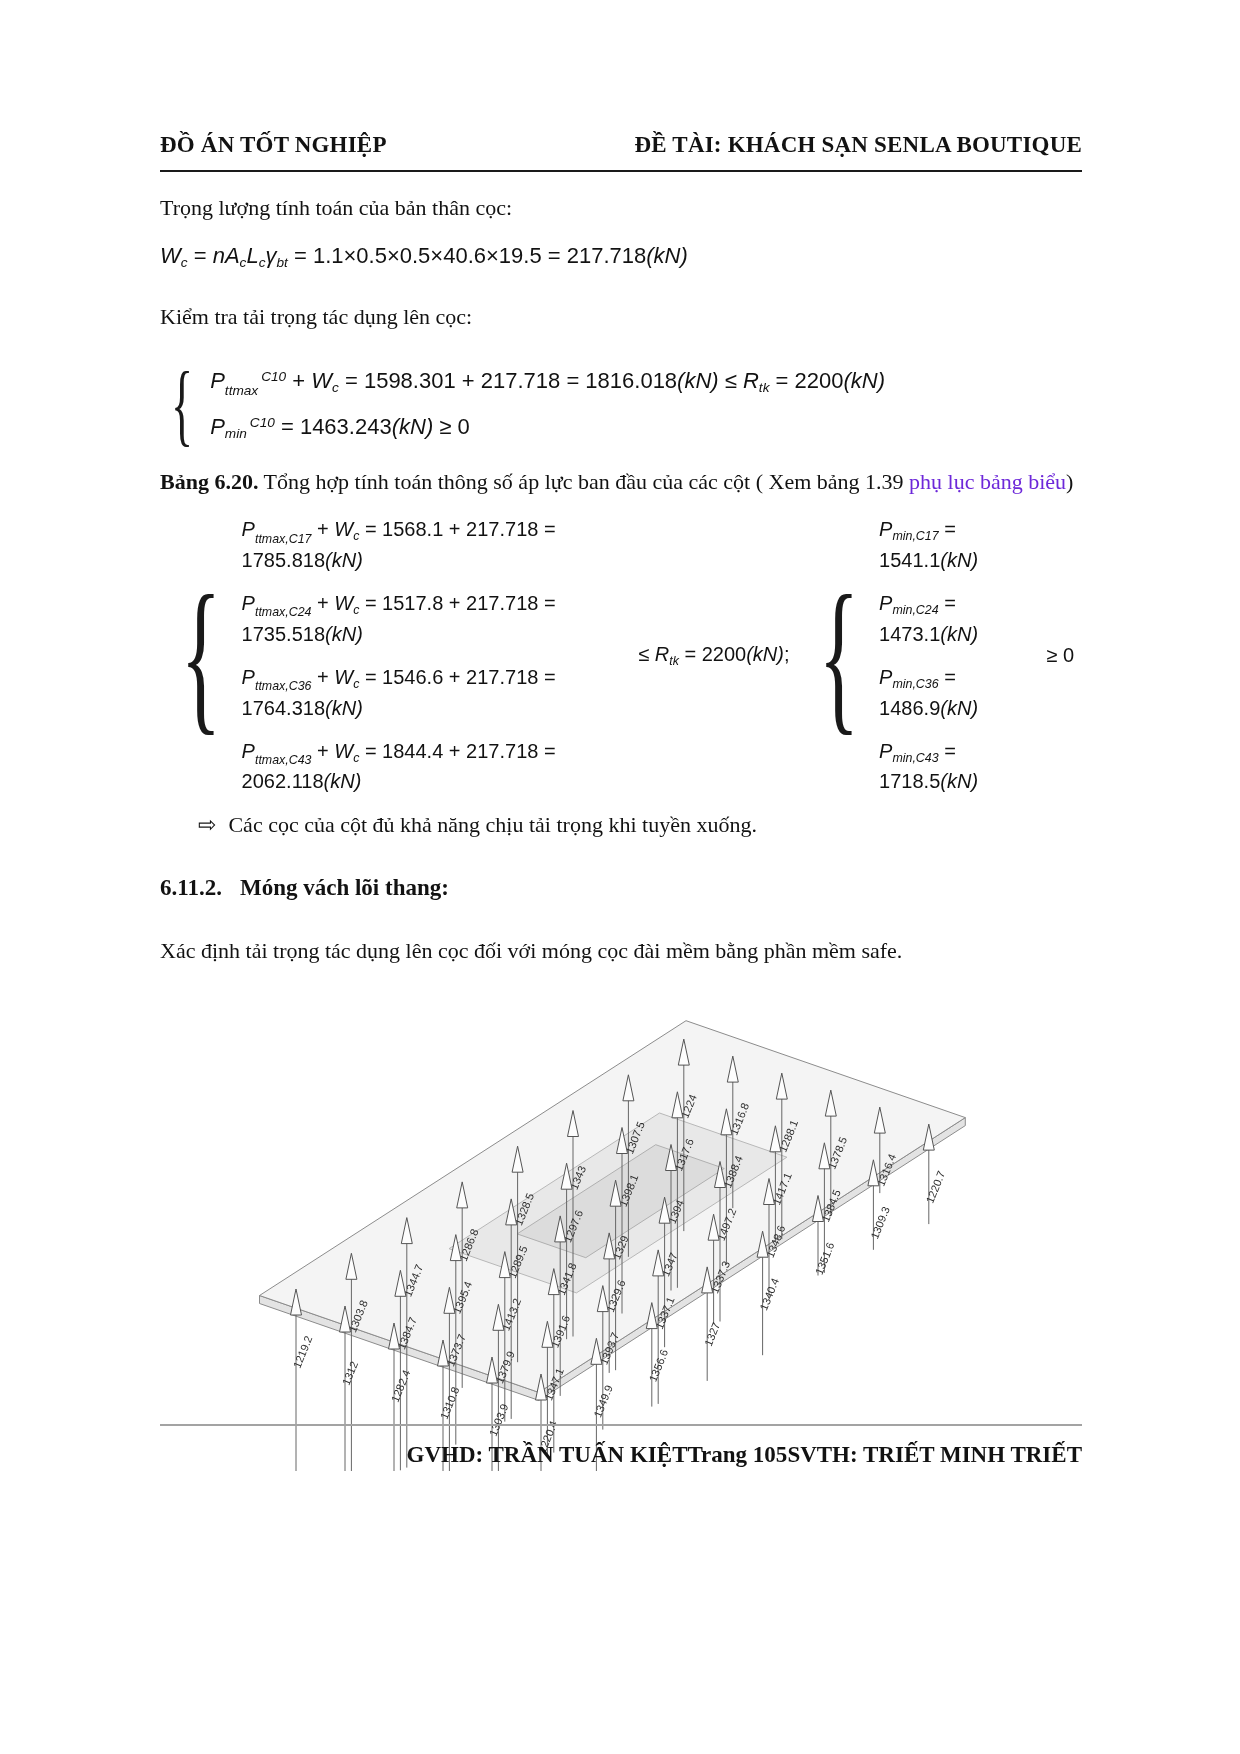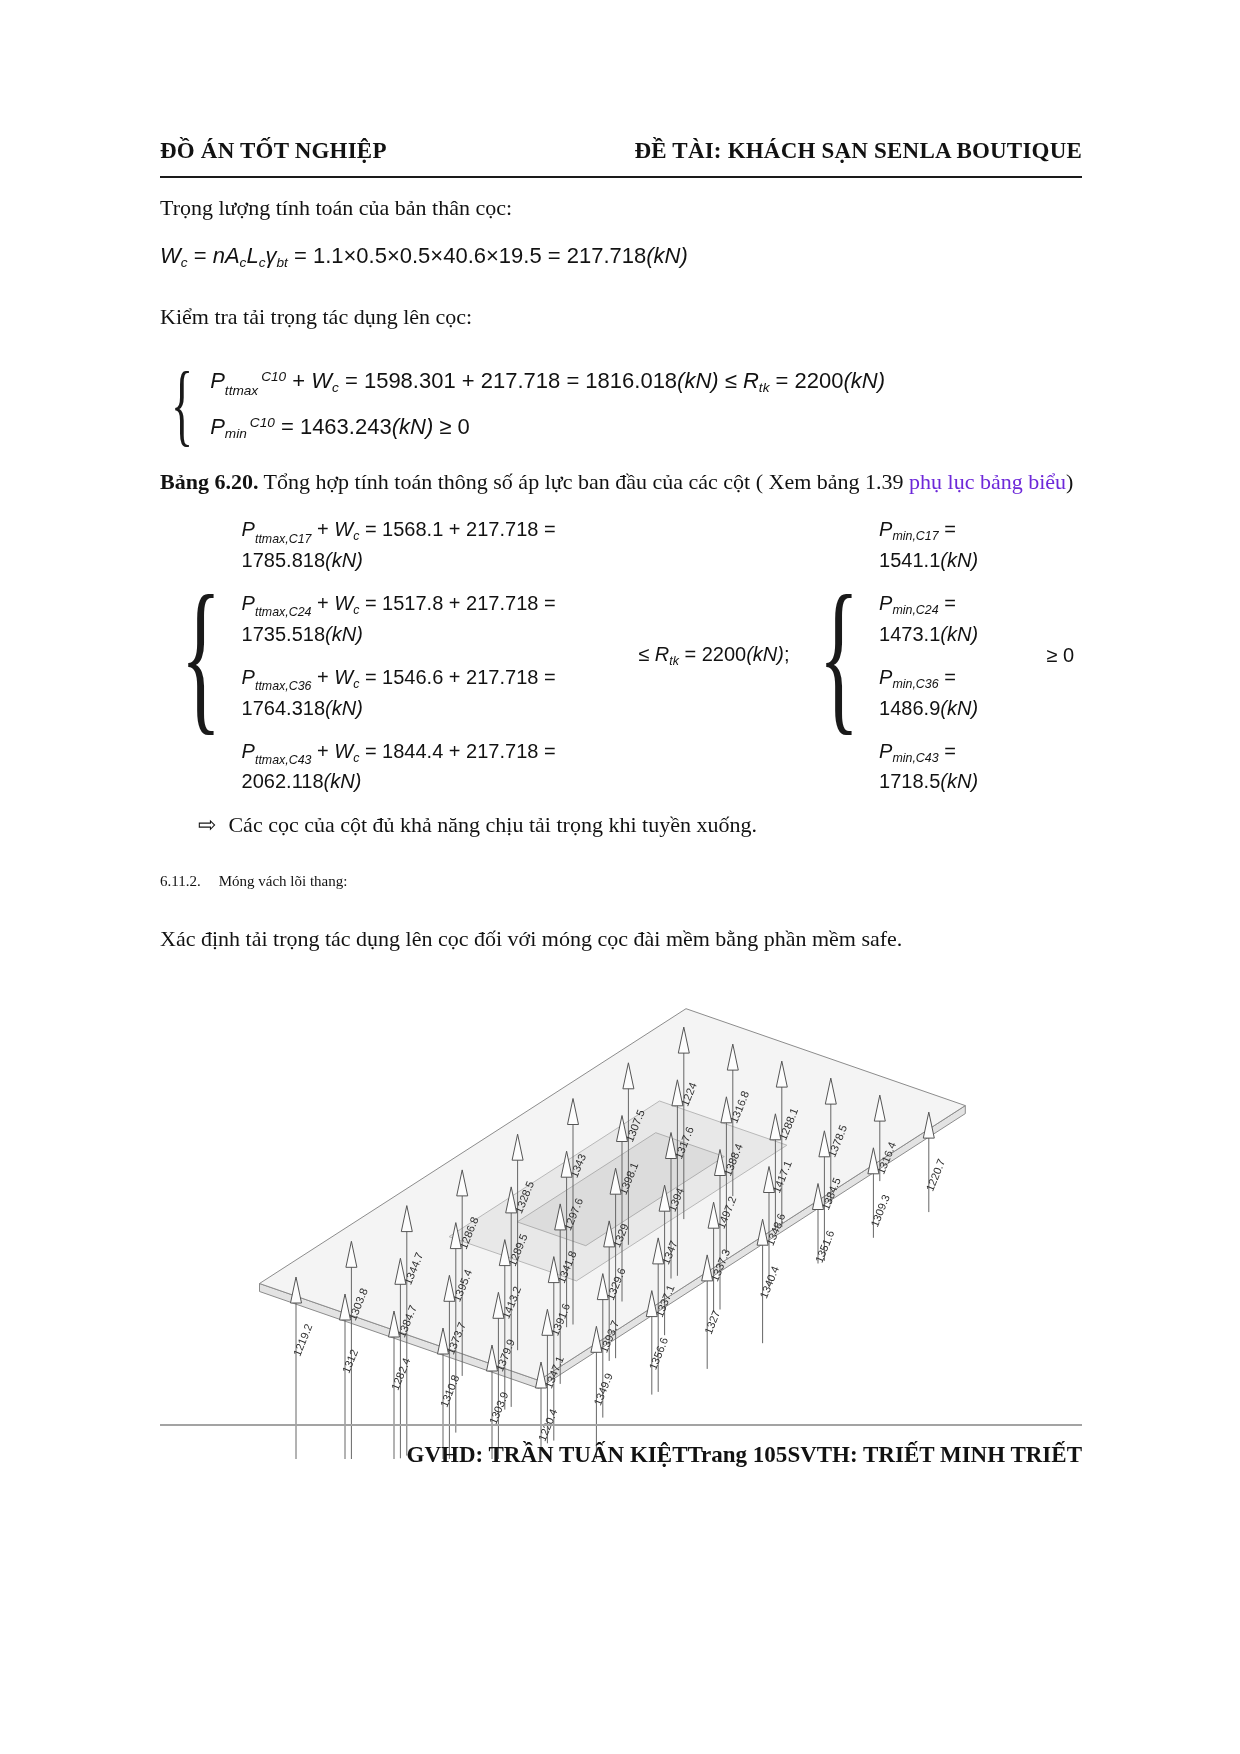--- a/index.html
+++ b/index.html
@@ -1,18 +1,18 @@
 <!DOCTYPE html>
 <html><head>
 <meta charset="utf-8">
 <style>
   *{box-sizing:border-box}
   body{margin:0;background:#ffffff}
   .page{position:relative;width:1240px;height:1754px;background:#fff;font-family:"Liberation Serif",serif;color:#121212;overflow:hidden}
-  .hdr{position:absolute;left:160px;top:138px;width:922px;display:flex;justify-content:space-between;font-weight:700;font-size:23px;letter-spacing:.2px;border-bottom:2px solid #1a1a1a;padding-bottom:12px}
+  .hdr{position:absolute;left:160px;top:132px;width:922px;display:flex;justify-content:space-between;font-weight:700;font-size:23px;letter-spacing:.2px;border-bottom:2px solid #1a1a1a;padding-bottom:12px}
   .content{position:absolute;left:160px;top:180px;width:922px;font-size:22px;line-height:1.45}
   .txt{margin:12px 0 0}
   .fm{font-family:Liberation Sans, sans-serif}
   .it{font-style:italic}
   .sb{font-size:.62em;font-style:italic;vertical-align:-.32em}
   .sp{font-size:.62em;font-style:italic;vertical-align:.52em;margin-left:3px}
   .ss{display:inline-flex;flex-direction:row;align-items:flex-start;font-size:.62em;line-height:1.05;vertical-align:-.55em}
   .f1{margin-top:16px}
   .eqrow{display:flex;align-items:center}
   .eq2{margin-top:26px}
@@ -21,21 +21,21 @@
   .b2{font-size:92px;margin-right:-4px}
   .b4{font-size:170px;margin-right:-8px}
   .eqcol{display:flex;flex-direction:column}
   .eq2 .eqcol .fm{padding:6px 0 6px 10px}
   .eq3 .eqcol .fm{padding:7px 0 7px 8px;font-size:20px}
   .eq3 .mid{font-size:20px;margin:0 8px;white-space:nowrap}
   .concl{margin-top:26px}
   .concl2{margin-left:38px;margin-top:6px}
   .arrow{margin-right:12px}
   .link{color:#6d28d9;text-decoration:none;cursor:pointer}
-  .hd{margin:30px 0 12px;font-size:15px;font-weight:400}
+  .hd{margin:30px 0 12px;font-size:23px;font-weight:700}
   .hd .hd-title{margin-left:18px}
   .p3{margin-top:30px}
   .fig{margin:22px 0 0 86px}
   svg text{font-family:"Liberation Sans",sans-serif}
   .cap{width:740px;text-align:center;margin-top:16px;font-size:22px}
   .ftr{position:absolute;left:160px;top:1424px;width:922px;border-top:2px solid #a3a3a3;padding-top:16px;display:flex;justify-content:flex-end;font-weight:700;font-size:23px}
 </style>
 </head>
 <body>
 

